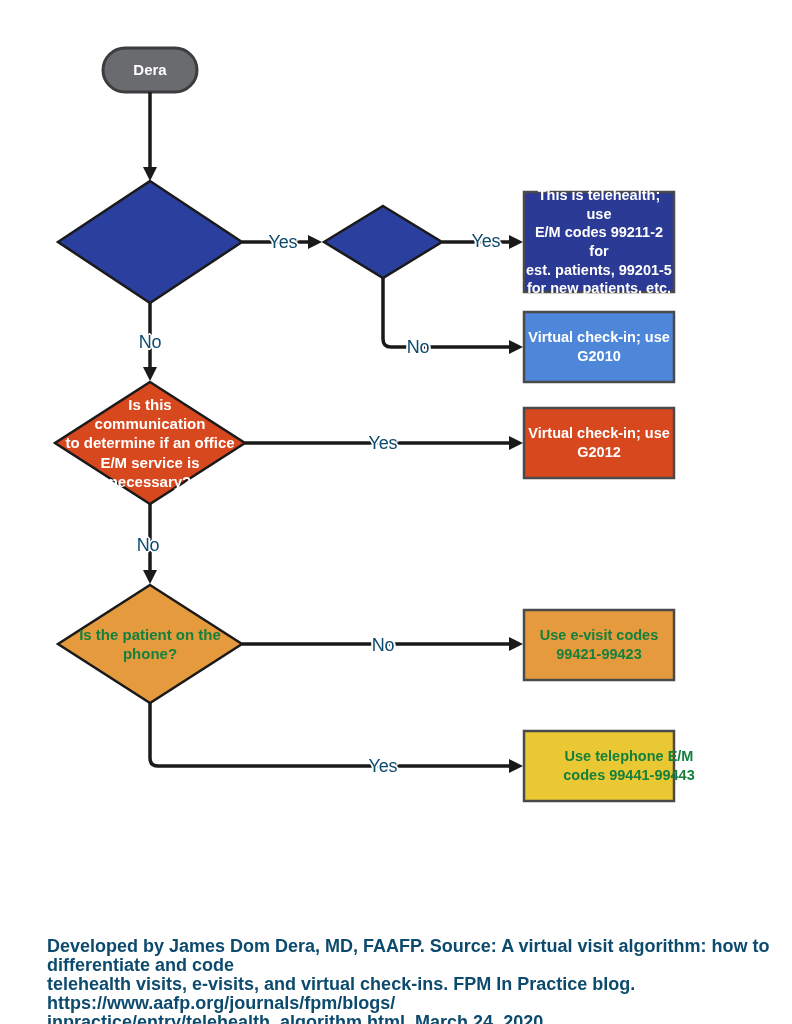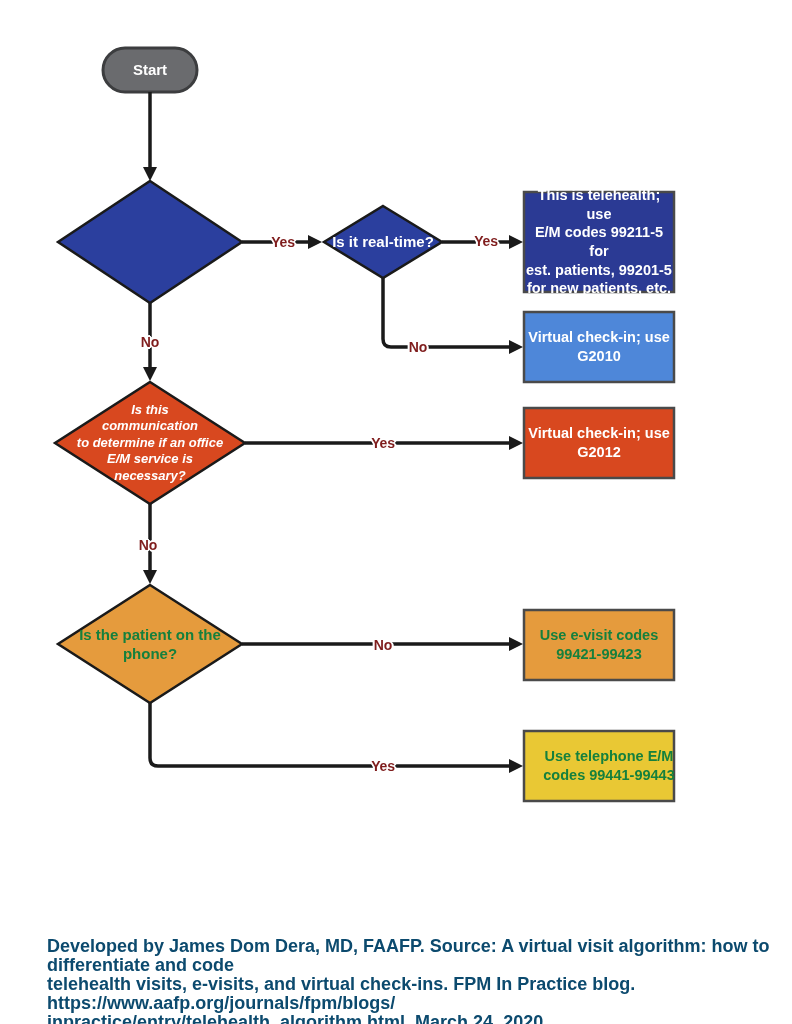--- a/index.html
+++ b/index.html
@@ -11,24 +11,24 @@
   .layer { position:absolute; left:0; top:0; width:792px; height:1024px; }
   svg.layer { z-index:1; }
   .lbl {
     position:absolute; z-index:2; display:flex; align-items:center; justify-content:center;
     text-align:center; white-space:pre-line; font-weight:700; letter-spacing:0;
   }
   .lbl.white { color:#ffffff; }
   .lbl.dark  { color:#15803d; }
   .fs15 { font-size:15px; line-height:1.3; }
   .fs14 { font-size:14.5px; line-height:1.28; }
-  .fs13 { font-size:13px; line-height:1.27;font-style:italic; }
+  .fs13 { font-size:15px; line-height:1.27; }
   .edge-label {
     position:absolute; z-index:3; transform:translate(-50%,-50%);
-    font-weight:700; font-size:14px; color:#7f1d1d; letter-spacing:-0.2px;
+    font-weight:400; font-size:18px; color:#0c4a6e; letter-spacing:-0.2px;
     text-shadow: 2px 0 0 #fff, -2px 0 0 #fff, 0 2px 0 #fff, 0 -2px 0 #fff,
                  1px 1px 0 #fff, -1px -1px 0 #fff, 1px -1px 0 #fff, -1px 1px 0 #fff;
   }
   .footer {
     position:absolute; z-index:2; left:47px; top:937px; width:745px;
     font-size:18px; line-height:19px; color:#0c4a6e; white-space:pre-line;
     font-weight:700;
   }
 </style>
 </head>
@@ -79,49 +79,48 @@
     <polygon points="523,644 509,637 509,651" fill="#1a1a1a"></polygon>
 
     <rect x="524" y="610" width="150" height="70" fill="#e59b3d" stroke="#4a4a4a" stroke-width="2.5"></rect>
 
     <path d="M150,703 L150,758 Q150,766 158,766 L510,766" fill="none" stroke="#1a1a1a" stroke-width="3.5"></path>
     <polygon points="523,766 509,759 509,773" fill="#1a1a1a"></polygon>
 
     <rect x="524" y="731" width="150" height="70" fill="#e9c834" stroke="#4a4a4a" stroke-width="2.5"></rect>
   </svg>
 
-  <div class="lbl white fs15" style="left:103px; top:48px; width:94px; height:44px;">Start</div>
+  <div class="lbl white fs15" style="left:103px; top:48px; width:94px; height:44px;">Dera</div>
 
 
-  <div class="lbl white fs15" style="left:324px; top:206px; width:118px; height:72px;">Is it real-time?</div>
 
   <div class="lbl white fs13" style="left:55px; top:382px; width:190px; height:122px;">Is this
 communication
 to determine if an office
 E/M service is
 necessary?</div>
 
   <div class="lbl dark fs15" style="left:58px; top:585px; width:184px; height:118px;">Is the patient on the
 phone?</div>
 
   <div class="lbl white fs14" style="left:524px; top:192px; width:150px; height:100px;">This is telehealth; use
-E/M codes 99211-5 for
+E/M codes 99211-2 for
 est. patients, 99201-5
 for new patients, etc.</div>
 
   <div class="lbl white fs14" style="left:524px; top:312px; width:150px; height:70px;">Virtual check-in; use
 G2010</div>
 
   <div class="lbl white fs14" style="left:524px; top:408px; width:150px; height:70px;">Virtual check-in; use
 G2012</div>
 
   <div class="lbl dark fs14" style="left:524px; top:610px; width:150px; height:70px;border-radius:11px;">Use e-visit codes
 99421-99423</div>
 
-  <div class="lbl dark fs14" style="left:524px; top:731px; width:170px; height:70px;">Use telephone E/M
+  <div class="lbl dark fs14" style="left:544px; top:731px; width:170px; height:70px;">Use telephone E/M
 codes 99441-99443</div>
 
   <div class="edge-label" style="left:283px; top:242px;">Yes</div>
 
   <div class="edge-label" style="left:486px; top:241px;">Yes</div>
 
   <div class="edge-label" style="left:418px; top:347px;">No</div>
 
   <div class="edge-label" style="left:150px; top:342px;">No</div>
 

